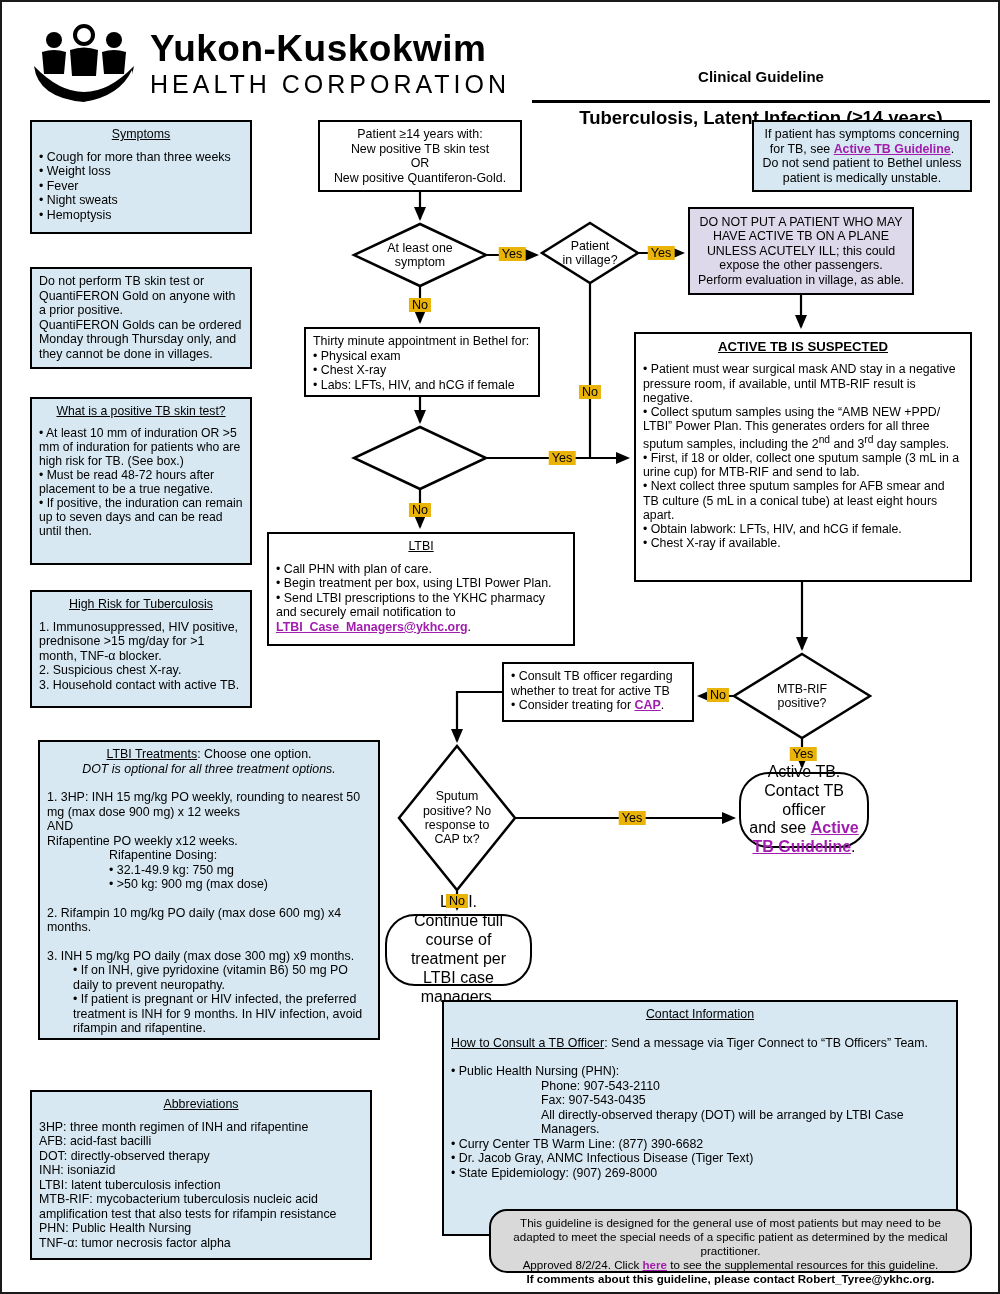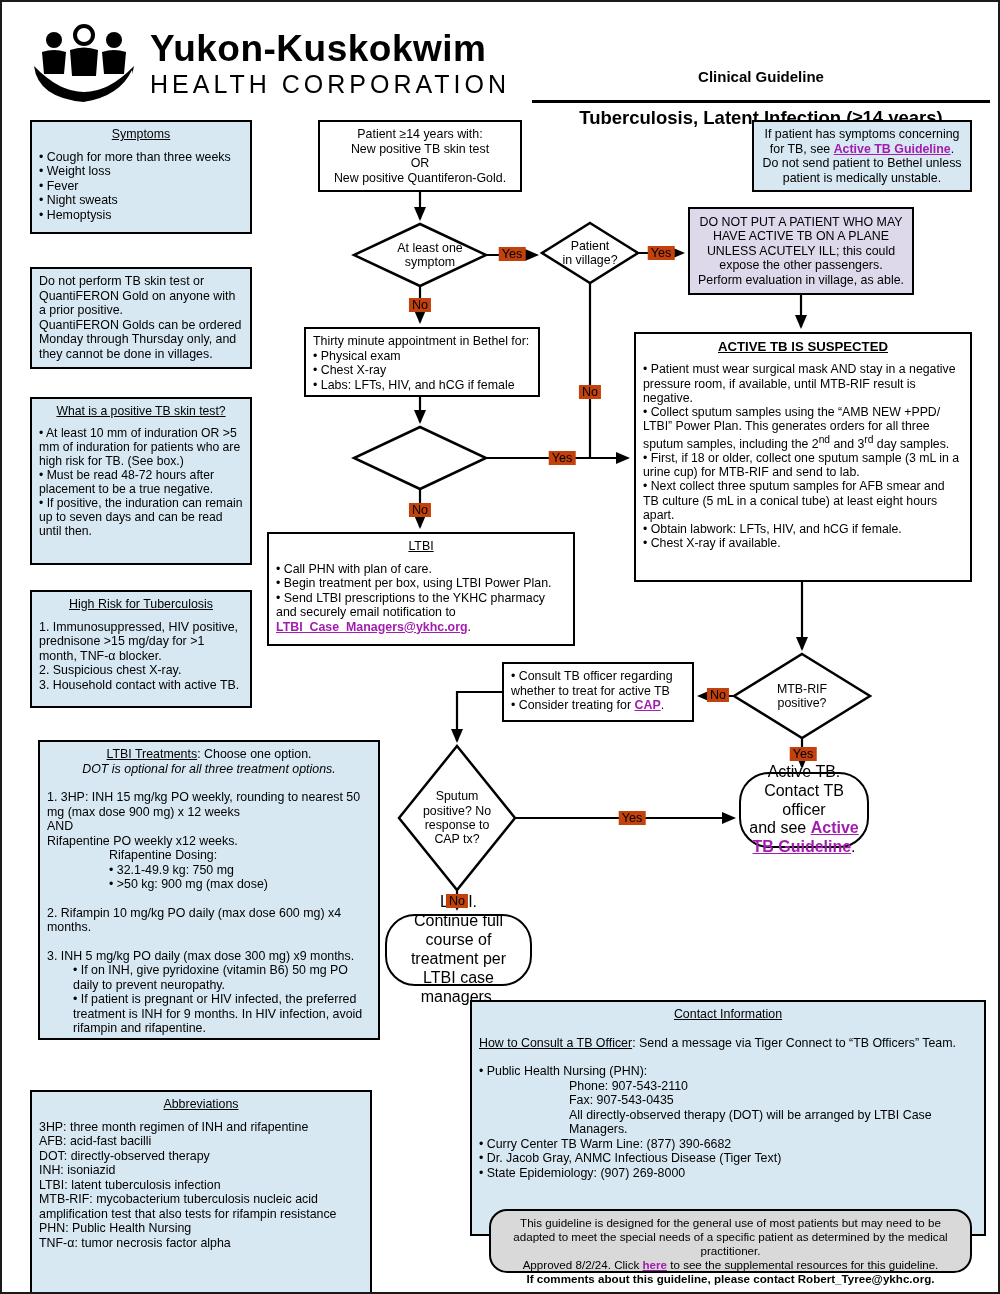--- a/index.html
+++ b/index.html
@@ -15,21 +15,21 @@
   .u{text-decoration:underline;}
   .b{font-weight:bold;}
   .i{font-style:italic;}
   .pre{white-space:pre-line;}
   .sp{height:14px;}
   .sp8{height:8px;}
   .ind1{padding-left:26px;}
   .ind2{padding-left:62px;}
   .ind3{padding-left:50px;}
   a.lnk{color:#a21caf;font-weight:bold;text-decoration:underline;cursor:pointer;}
-  .lbl{position:absolute;background:#c2410c;padding:0 3px;font-size:12.6px;
+  .lbl{position:absolute;background:#eab308;padding:0 3px;font-size:12.6px;
        transform:translate(-50%,-50%);z-index:3;}
   .dtext{position:absolute;display:flex;align-items:center;justify-content:center;
          text-align:center;white-space:pre-line;font-size:12.4px;line-height:1.16;z-index:2;}
   .term{position:absolute;border:2.5px solid #000;border-radius:30px;background:#fff;
         display:flex;align-items:center;justify-content:center;text-align:center;
         font-size:16px;line-height:1.18;box-sizing:border-box;z-index:2;padding:4px 6px;}
   .org1{font-size:37px;font-weight:bold;letter-spacing:0.5px;line-height:1.05;}
   .org2{font-size:25px;letter-spacing:4px;line-height:1.2;}
   .hdr-right{position:absolute;left:530px;top:30px;width:458px;text-align:center;z-index:2;margin-top:36px;}
   .doc-type{font-size:15px;font-weight:bold;}
@@ -139,41 +139,41 @@
     <div class="ind2">• 32.1-49.9 kg: 750 mg</div>
     <div class="ind2">• &gt;50 kg: 900 mg (max dose)</div>
     <div class="sp"></div>
     <div>2. Rifampin 10 mg/kg PO daily (max dose 600 mg) x4 months.</div>
     <div class="sp"></div>
     <div>3. INH 5 mg/kg PO daily (max dose 300 mg) x9 months.</div>
     <div class="ind1">• If on INH, give pyridoxine (vitamin B6) 50 mg PO daily to prevent neuropathy.</div>
     <div class="ind1">• If patient is pregnant or HIV infected, the preferred treatment is INH for 9 months. In HIV infection, avoid rifampin and rifapentine.</div>
   </div>
 
-  <div class="box blue" style="left:28px;top:1088px;width:342px;height:205px">
+  <div class="box blue" style="left:28px;top:1088px;width:342px;height:170px">
     <div class="ctr u">Abbreviations</div>
     <div class="sp8"></div>
     <div>3HP: three month regimen of INH and rifapentine</div>
     <div>AFB: acid-fast bacilli</div>
     <div>DOT: directly-observed therapy</div>
     <div>INH: isoniazid</div>
     <div>LTBI: latent tuberculosis infection</div>
     <div>MTB-RIF: mycobacterium tuberculosis nucleic acid amplification test that also tests for rifampin resistance</div>
     <div>PHN: Public Health Nursing</div>
     <div>TNF-α: tumor necrosis factor alpha</div>
   </div>
 
   <div class="box ctr pre" style="left:316px;top:118px;width:204px;height:72px;display:flex;align-items:center;justify-content:center">
     <span>Patient ≥14 years with:
 New positive TB skin test
 OR
 New positive Quantiferon-Gold.</span>
   </div>
 
-  <div class="dtext" style="left:362px;top:222px;width:132px;height:62px">At least one
+  <div class="dtext" style="left:352px;top:222px;width:132px;height:62px">At least one
 symptom</div>
   <div class="dtext" style="left:540px;top:221px;width:96px;height:60px">Patient
 in village?</div>
   <div class="dtext" style="left:732px;top:652px;width:136px;height:84px">MTB-RIF
 positive?</div>
   <div class="dtext" style="left:397px;top:744px;width:116px;height:144px">Sputum
 positive? No
 response to
 CAP tx?</div>
 
@@ -240,21 +240,21 @@
   <span class="lbl" style="left:659px;top:251px">Yes</span>
   <span class="lbl" style="left:418px;top:303px">No</span>
   <span class="lbl" style="left:588px;top:390px">No</span>
   <span class="lbl" style="left:560px;top:456px">Yes</span>
   <span class="lbl" style="left:418px;top:508px">No</span>
   <span class="lbl" style="left:716px;top:693px">No</span>
   <span class="lbl" style="left:801px;top:752px">Yes</span>
   <span class="lbl" style="left:630px;top:816px">Yes</span>
   <span class="lbl" style="left:455px;top:899px">No</span>
 
-  <div class="box blue" style="left:468px;top:998px;width:516px;height:236px">
+  <div class="box blue" style="left:440px;top:998px;width:516px;height:236px">
     <div class="ctr u">Contact Information</div>
     <div class="sp"></div>
     <div>
       <span class="u">How to Consult a TB Officer</span><span>: Send a message via Tiger Connect to “TB Officers” Team.</span>
     </div>
     <div class="sp"></div>
     <div>• Public Health Nursing (PHN):</div>
     <div class="ind3" style="padding-left:90px">Phone: 907-543-2110</div>
     <div class="ind3" style="padding-left:90px">Fax: 907-543-0435</div>
     <div class="ind3" style="padding-left:90px">All directly-observed therapy (DOT) will be arranged by LTBI Case Managers.</div>

